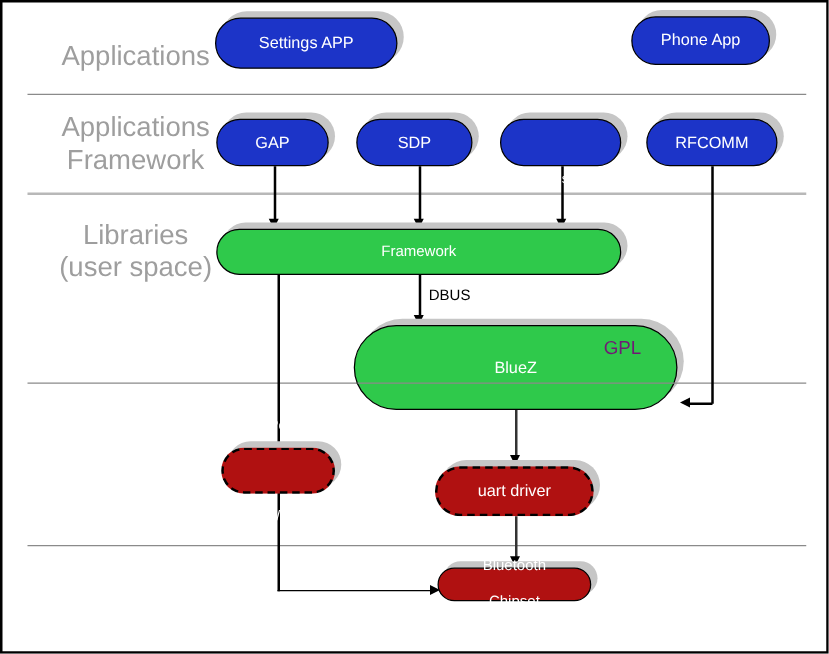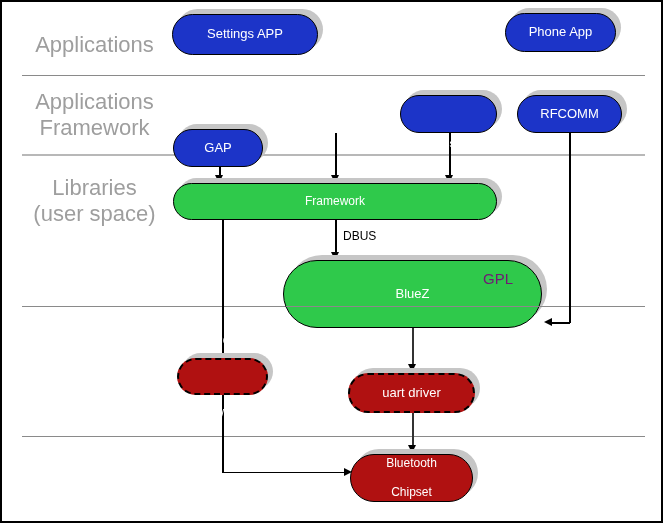--- a/index.html
+++ b/index.html
@@ -5,21 +5,21 @@
   html,body{margin:0;padding:0;background:#fff;font-family:"Liberation Sans","DejaVu Sans",sans-serif;}
   .canvas{position:relative;width:659px;height:519px;border:2px solid #000;background:#fff;overflow:hidden;}
 
   
   .sep{position:absolute;left:20px;width:623px;background:var(--separator_gray);z-index:1;}
   .sep.thick{height:2px;background:var(--separator_light);}
   .sep.thin{height:1.4px;}
   .sep-overlay{position:absolute;height:1.2px;background:var(--separator_gray);z-index:5;}
 
   
-  .layer-label{position:absolute;left:10px;width:165px;text-align:center;
+  .layer-label{position:absolute;left:24px;width:165px;text-align:center;
     color:var(--label_gray);font-size:22px;line-height:26px;z-index:2;}
 
   
   .pill{position:absolute;border-radius:999px;border:1.5px solid #000;
     box-shadow:5px -5px 0 var(--shadow);display:flex;flex-direction:column;
     align-items:center;justify-content:center;color:#fff;text-align:center;
     z-index:3;box-sizing:border-box;line-height:1.15;}
   .pill.blue{background:var(--blue);font-size:13px;}
   .pill.green{background:var(--green);font-size:13px;}
   .pill.red{background:var(--red);font-size:12px;gap:15px;}
@@ -86,22 +86,25 @@
 
   <div class="vline gray" style="left:410px;top:411px;height:34px;"></div>
   <div class="arr down" style="left:406px;top:443px;"></div>
 
   <div class="pill blue" style="left:170px;top:12px;width:146px;height:41px;">
     <span>Settings APP</span>
   </div>
   <div class="pill blue" style="left:503px;top:11px;width:111px;height:39px;">
     <span>Phone App</span>
   </div>
-  <div class="pill blue" style="left:171px;top:93px;width:90px;height:38px;margin-top:34px;">
+  <div class="pill blue" style="left:171px;top:93px;width:90px;height:38px;">
     <span>GAP</span>
+  </div>
+  <div class="pill blue" style="left:283px;top:93px;width:93px;height:38px;">
+    <span>SDP</span>
   </div>
   <div class="pill blue" style="left:398px;top:93px;width:97px;height:38px;font-size:12px;">
     <div>Hardware /</div>
     <div class="sub">Handsfree</div>
   </div>
   <div class="pill blue" style="left:515px;top:93px;width:105px;height:38px;">
     <span>RFCOMM</span>
   </div>
 
   <div class="pill green" style="left:171px;top:181px;width:324px;height:37px;font-size:12px;">
@@ -113,18 +116,18 @@
   </div>
 
   <div class="pill red dashed" style="left:175px;top:356px;width:91px;height:37px;">
     <div>BT Power</div>
     <div class="sub">On / Off</div>
   </div>
   <div class="pill red dashed" style="left:346px;top:371px;width:127px;height:40px;font-size:13px;">
     <span>uart driver</span>
   </div>
 
-  <div class="pill red" style="left:348px;top:452px;width:123px;height:48px;">
+  <div class="pill red" style="left:348px;top:452px;width:123px;height:27px;">
     <div>Bluetooth</div>
     <div>Chipset</div>
   </div>
 
 </div>
 
 </body></html>

